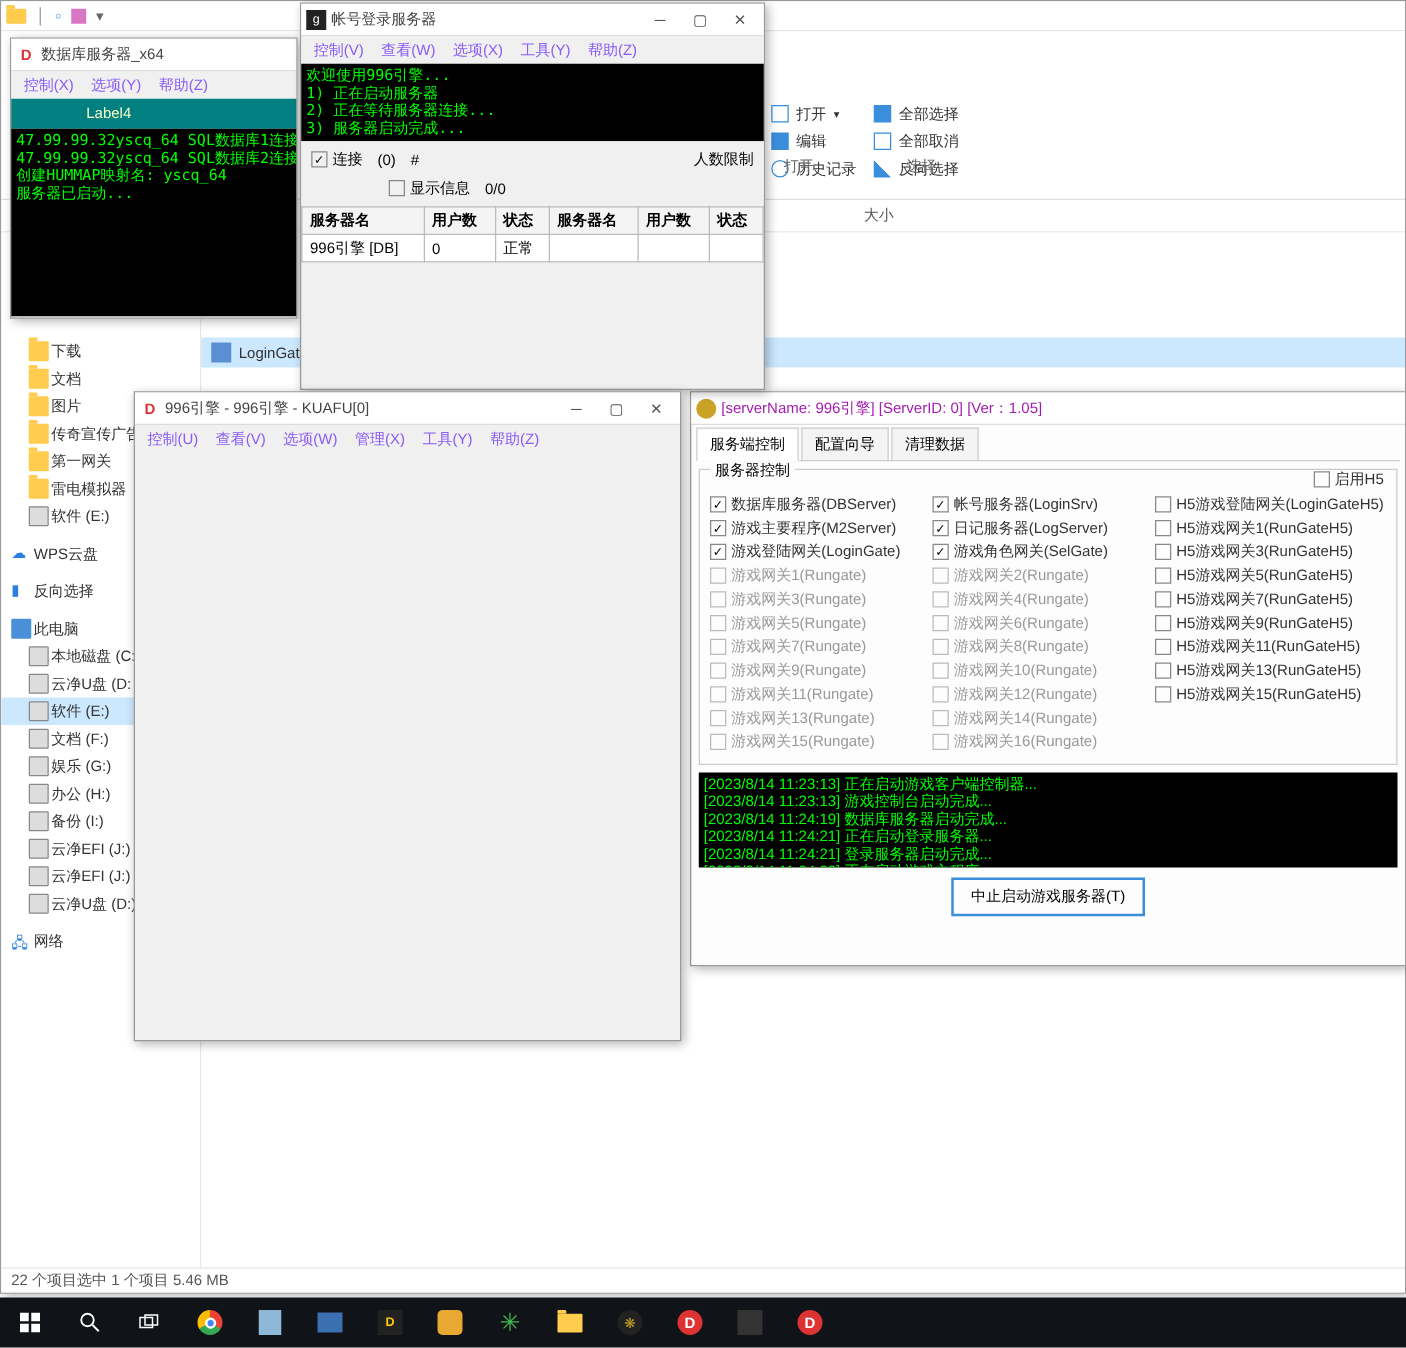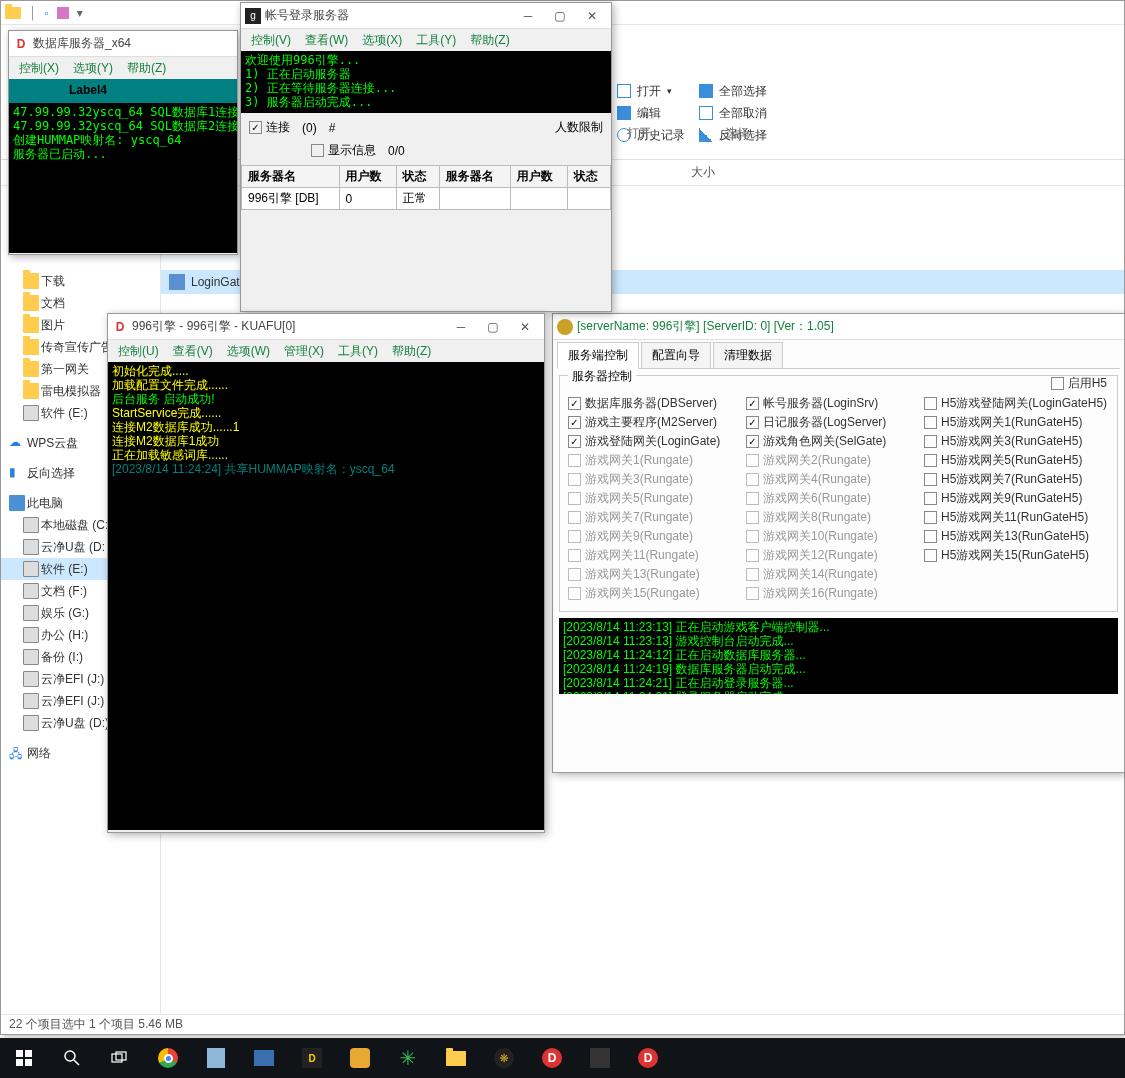--- a/index.html
+++ b/index.html
@@ -4,21 +4,21 @@
 <style>
 *{box-sizing:border-box;margin:0;padding:0;font-family:"Microsoft YaHei",SimSun,sans-serif;font-size:12px}
 body{width:1125px;height:1078px;background:#fff;position:relative;overflow:hidden}
 .win{position:absolute;background:#f0f0f0;border:1px solid #999;box-shadow:2px 2px 8px rgba(0,0,0,.3)}
 .titlebar{height:26px;background:#fff;display:flex;align-items:center;padding:0 4px;border-bottom:1px solid #ddd}
 .titlebar .ico{width:16px;height:16px;margin-right:4px;display:inline-flex;align-items:center;justify-content:center}
 .titlebar .ttl{flex:1;color:#444}
 .winbtns{display:flex;gap:2px}
 .winbtn{width:30px;height:20px;display:flex;align-items:center;justify-content:center;color:#555}
 .menubar{height:22px;display:flex;align-items:center;padding:0 4px;gap:2px;background:#f0f0f0}
-.menubar span{padding:2px 6px;color:#15803d}
+.menubar span{padding:2px 6px;color:#8b5cf6}
 .console{background:#000;color:#0f0;font-family:SimSun,monospace;font-size:12px;padding:2px 4px;overflow:hidden;white-space:pre;line-height:14px}
 .console .y{color:#ff0}
 .console .t{color:#008080}
 
 
 #explorer{left:0;top:0;width:1125px;height:1035px;z-index:1}
 #explorer .qat{height:24px;background:#fff;border-bottom:1px solid #e6e6e6;display:flex;align-items:center;padding:0 4px;gap:8px}
 #explorer .ribbon{height:135px;background:#fff;border-bottom:1px solid #e0e0e0;position:relative}
 #explorer .ribgrp{position:absolute;top:55px}
 #explorer .ribitem{display:flex;align-items:center;gap:6px;color:#333;padding:2px 4px;height:22px}
@@ -28,21 +28,21 @@
 #explorer .sbitem{display:flex;align-items:flex-start;gap:2px;padding:3px 6px 3px 22px;color:#333;height:22px}
 #explorer .sbitem.sel{background:#cce8ff}
 #explorer .sbitem .sico{width:16px;height:16px;display:inline-block}
 #explorer .filepane{position:absolute;left:160px;top:185px;right:0;bottom:20px;background:#fff}
 #explorer .frow{display:flex;align-items:center;gap:6px;padding:4px 8px;color:#333}
 #explorer .frow.sel{background:#cce8ff}
 #explorer .status{position:absolute;bottom:0;left:0;right:0;height:20px;background:#fff;border-top:1px solid #e6e6e6;display:flex;align-items:center;padding:0 8px;color:#555}
 
 
 #dbwin{left:8px;top:30px;width:230px;height:225px;z-index:3}
-#dbwin .lbl4{background:#008080;color:#000000;font-weight:bold;padding:4px 60px;height:24px}
+#dbwin .lbl4{background:#008080;color:#fef9c3;font-weight:normal;padding:4px 60px;height:24px}
 
 
 #loginwin{left:240px;top:2px;width:372px;height:310px;z-index:4}
 #loginwin .cpanel{padding:6px 8px;background:#f0f0f0;display:flex;align-items:center;gap:12px}
 #loginwin .tbl{border-collapse:collapse;width:100%}
 #loginwin .tbl th,#loginwin .tbl td{border:1px solid #bbb;padding:2px 6px;text-align:left;background:#fff}
 #loginwin .tbl th{background:#f4f4f4}
 
 
 #m2win{left:107px;top:313px;width:438px;height:520px;z-index:5}
@@ -309,27 +309,26 @@
     </div>
   </div>
   <div class="menubar" id="m2-menu">
       <span>控制(U)</span>
       <span>查看(V)</span>
       <span>选项(W)</span>
       <span>管理(X)</span>
       <span>工具(Y)</span>
       <span>帮助(Z)</span>
     </div>
-  <div class="console" style="height:468px" id="m2-log"><div class="y">初始化完成.....</div><div class="y">加载配置文件完成......</div><div class="g">后台服务 启动成功!</div><div class="y">StartService完成......</div><div class="y">连接M2数据库成功......1</div><div class="y">连接M2数据库1成功</div><div class="y">正在加载敏感词库......</div><div class="t">[2023/8/14 11:24:24] 共享HUMMAP映射名：yscq_64</div></div>
 </div>
 
 <div id="ctlwin" class="win">
   <div class="titlebar">
     <span class="ico" style="width:16px;height:16px;background:#c9a227;border-radius:50%"></span>
-    <span class="ttl" style="color:#15803d">[serverName: 996引擎] [ServerID: 0] [Ver：1.05]</span>
+    <span class="ttl" style="color:#a21caf">[serverName: 996引擎] [ServerID: 0] [Ver：1.05]</span>
   </div>
   <div class="tabs" id="ctl-tabs">
       <div class="tab act">服务端控制</div>
       <div class="tab">配置向导</div>
       <div class="tab">清理数据</div>
     </div>
   <div class="grp">
     <div class="grplbl">服务器控制</div>
     <div style="position:absolute;right:10px;top:-2px">
         <label class="cb">
@@ -463,21 +462,24 @@
             <span class="cbx"></span>
             <span>H5游戏网关13(RunGateH5)</span>
           </label>
           <label class="cb">
             <span class="cbx"></span>
             <span>H5游戏网关15(RunGateH5)</span>
           </label>
         </div>
     </div>
   </div>
-  <div class="console" style="margin:0 6px;height:76px" id="ctl-log"><div>[2023/8/14 11:23:13] 正在启动游戏客户端控制器...</div><div>[2023/8/14 11:23:13] 游戏控制台启动完成...</div><div>[2023/8/14 11:24:12] 正在启动数据库服务器...</div><div>[2023/8/14 11:24:19] 数据库服务器启动完成...</div><div>[2023/8/14 11:24:21] 正在启动登录服务器...</div><div>[2023/8/14 11:24:21] 登录服务器启动完成...</div><div>[2023/8/14 11:24:22] 正在启动游戏主程序...</div></div>
+  <div class="console" style="margin:0 6px;height:76px" id="ctl-log"><div>[2023/8/14 11:23:13] 正在启动游戏客户端控制器...</div><div>[2023/8/14 11:23:13] 游戏控制台启动完成...</div><div>[2023/8/14 11:24:19] 数据库服务器启动完成...</div><div>[2023/8/14 11:24:21] 正在启动登录服务器...</div><div>[2023/8/14 11:24:21] 登录服务器启动完成...</div><div>[2023/8/14 11:24:22] 正在启动游戏主程序...</div></div>
+  <div class="btnrow">
+    <button class="bigbtn">中止启动游戏服务器(T)</button>
+  </div>
 </div>
 
 <div id="taskbar">
   <div class="tbtn">
       <svg width="16" height="16" viewBox="0 0 16 16">
         <rect x="0" y="0" width="7" height="7" fill="#fff"></rect>
         <rect x="9" y="0" width="7" height="7" fill="#fff"></rect>
         <rect x="0" y="9" width="7" height="7" fill="#fff"></rect>
         <rect x="9" y="9" width="7" height="7" fill="#fff"></rect>
       </svg>

